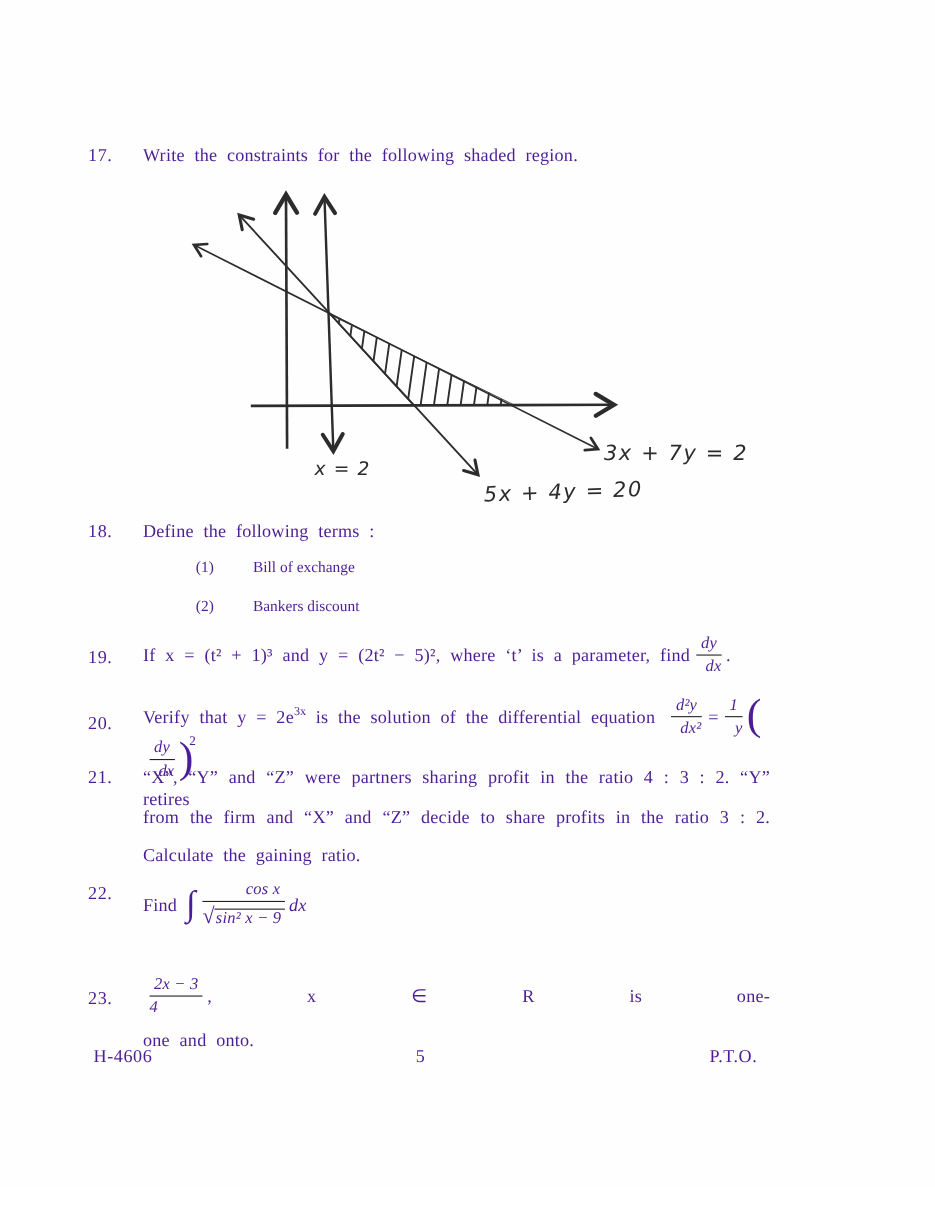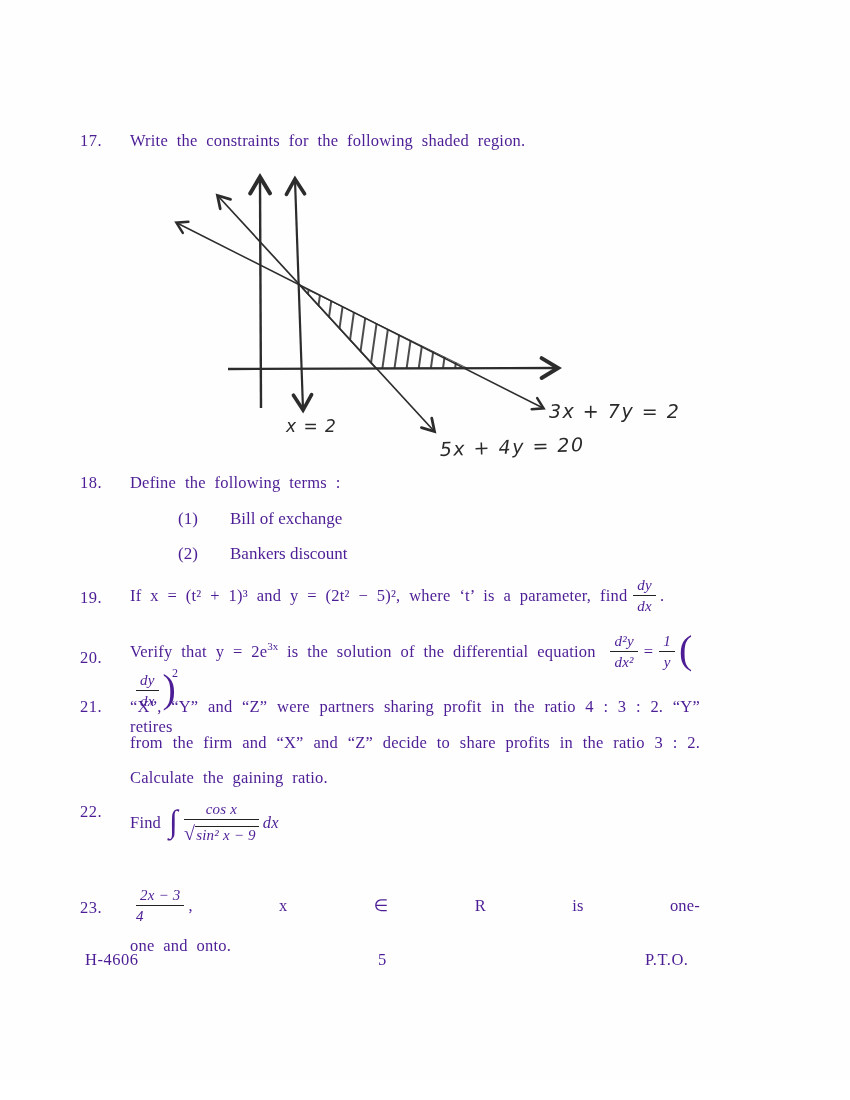--- a/index.html
+++ b/index.html
@@ -3,28 +3,28 @@
 <meta charset="utf-8">
 <style>
   html,body { margin:0; padding:0; background:#ffffff; }
   .page {
     position:relative; width:850px; height:1080px; background:#fefefe;
     font-family:"Liberation Serif", serif; color:#4c1d95; overflow:hidden;
   }
   .qrow { position:absolute; left:80px; width:625px; font-size:16.5px; }
   .qnum { position:absolute; left:0; top:0; width:46px; letter-spacing:.5px; }
   .qtext { margin-left:50px; width:570px; word-spacing:4.5px; letter-spacing:.2px; }
-  .subitem { position:absolute; left:178px; font-size:17px; }
+  .subitem { position:absolute; left:178px; font-size:14px; }
   .subitem .slabel { display:inline-block; width:52px; }
   .jl { text-align:justify; text-align-last:justify; }
   .line3 { text-align:left; text-align-last:left; }
   .q21line { height:35.5px; }
 
   
-  .frac { display:inline-block; vertical-align:middle; text-align:center;
+  .frac { display:inline-block; vertical-align:middle; text-align:right;
           font-style:italic; font-size:15px; line-height:1.2; margin:0 6px;
           transform:translateY(-2px); word-spacing:0; }
   .fnum { display:block; border-bottom:1.4px solid #222; padding:0 4px 1px; }
   .fden { display:block; padding-top:1px; }
   .exp { font-size:11px; vertical-align:7px; letter-spacing:0; }
   .outerexp { font-size:12px; display:inline-block; position:relative; top:-19px; margin-left:-2px; }
   .bigp { font-size:40px; font-weight:400; display:inline-block; vertical-align:middle;
           transform:translateY(-4px); line-height:0; margin:0 -2px; }
   .int { font-size:32px; display:inline-block; vertical-align:middle;
          transform:translateY(-4px); margin:0 0 0 8px; line-height:0; }

